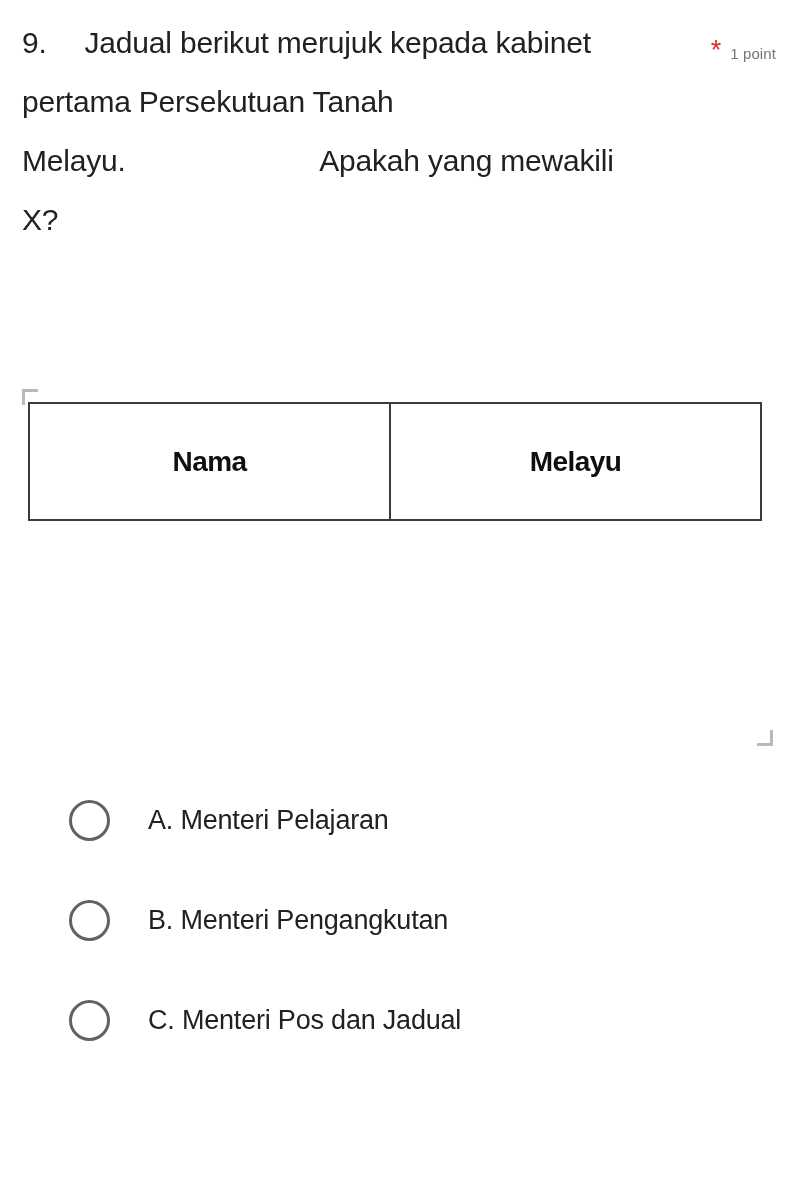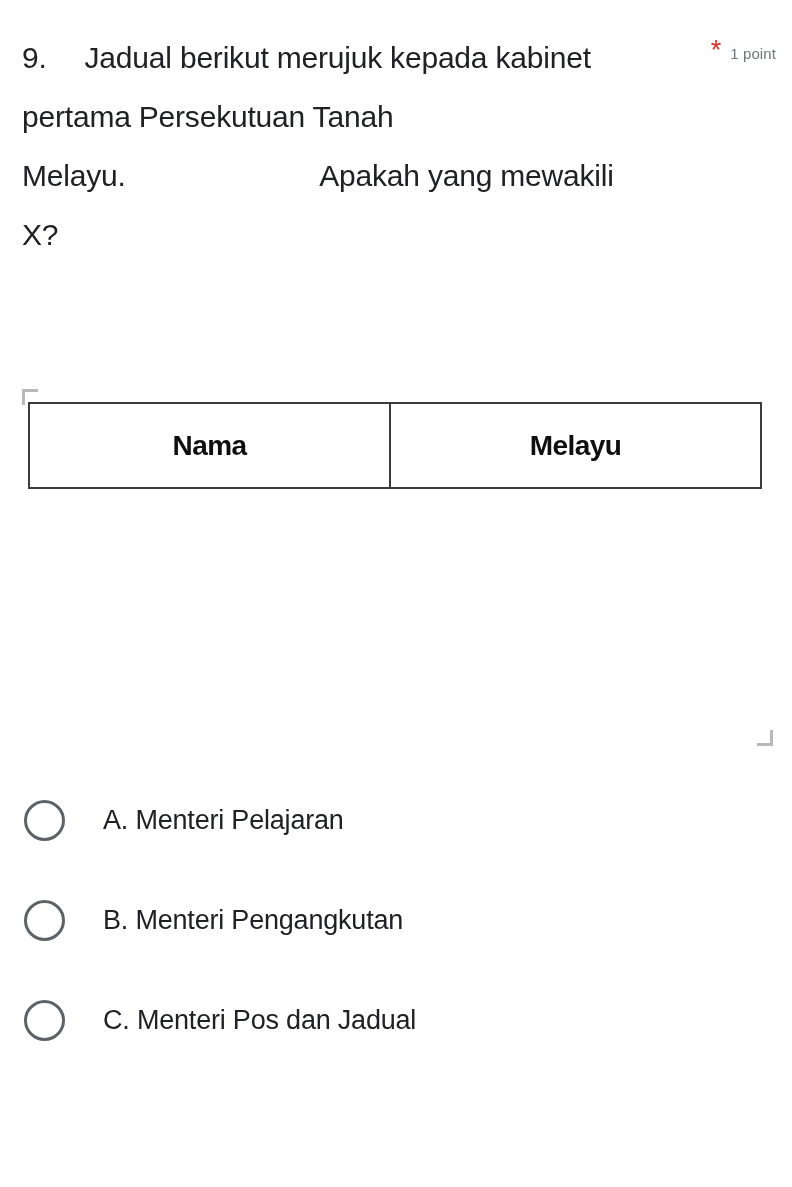--- a/index.html
+++ b/index.html
@@ -27,21 +27,21 @@
   .question-header {
     position: absolute;
     left: 0;
     top: 0;
     width: 792px;
   }
 
   .question-text {
     position: absolute;
     left: 22px;
-    top: 28px;
+    top: 13px;
     width: 600px;
     font-size: 30px;
     line-height: 59px;
     letter-spacing: -0.2px;
     color: #202124;
     white-space: pre-wrap;
   }
 
   .points-block {
     position: absolute;
@@ -97,21 +97,21 @@
     top: 17px;
     width: 732px;
     border-collapse: collapse;
     table-layout: fixed;
     background: #ffffff;
   }
   .data-table td, .data-table th {
     border: 2.5px solid #3b3b3b;
     text-align: center;
     vertical-align: middle;
-    padding: 0;
+    padding: 16px;
     height: 83px;
     font-size: 28px;
     color: #0f0f0f;
     font-family: "Liberation Sans", sans-serif;
     letter-spacing: -0.4px;
   }
   .data-table th {
     font-weight: bold;
     font-size: 28px;
     letter-spacing: -0.6px;
@@ -122,20 +122,21 @@
     font-weight: bold;
     letter-spacing: 0;
   }
 
   
   .options {
     position: absolute;
     left: 0;
     top: 770px;
     width: 664px;
+    padding-left: 45px;
   }
   .option-row {
     position: relative;
     height: 100px;
     display: flex;
     align-items: center;
     padding-left: 24px;
     box-sizing: border-box;
   }
   .radio {

